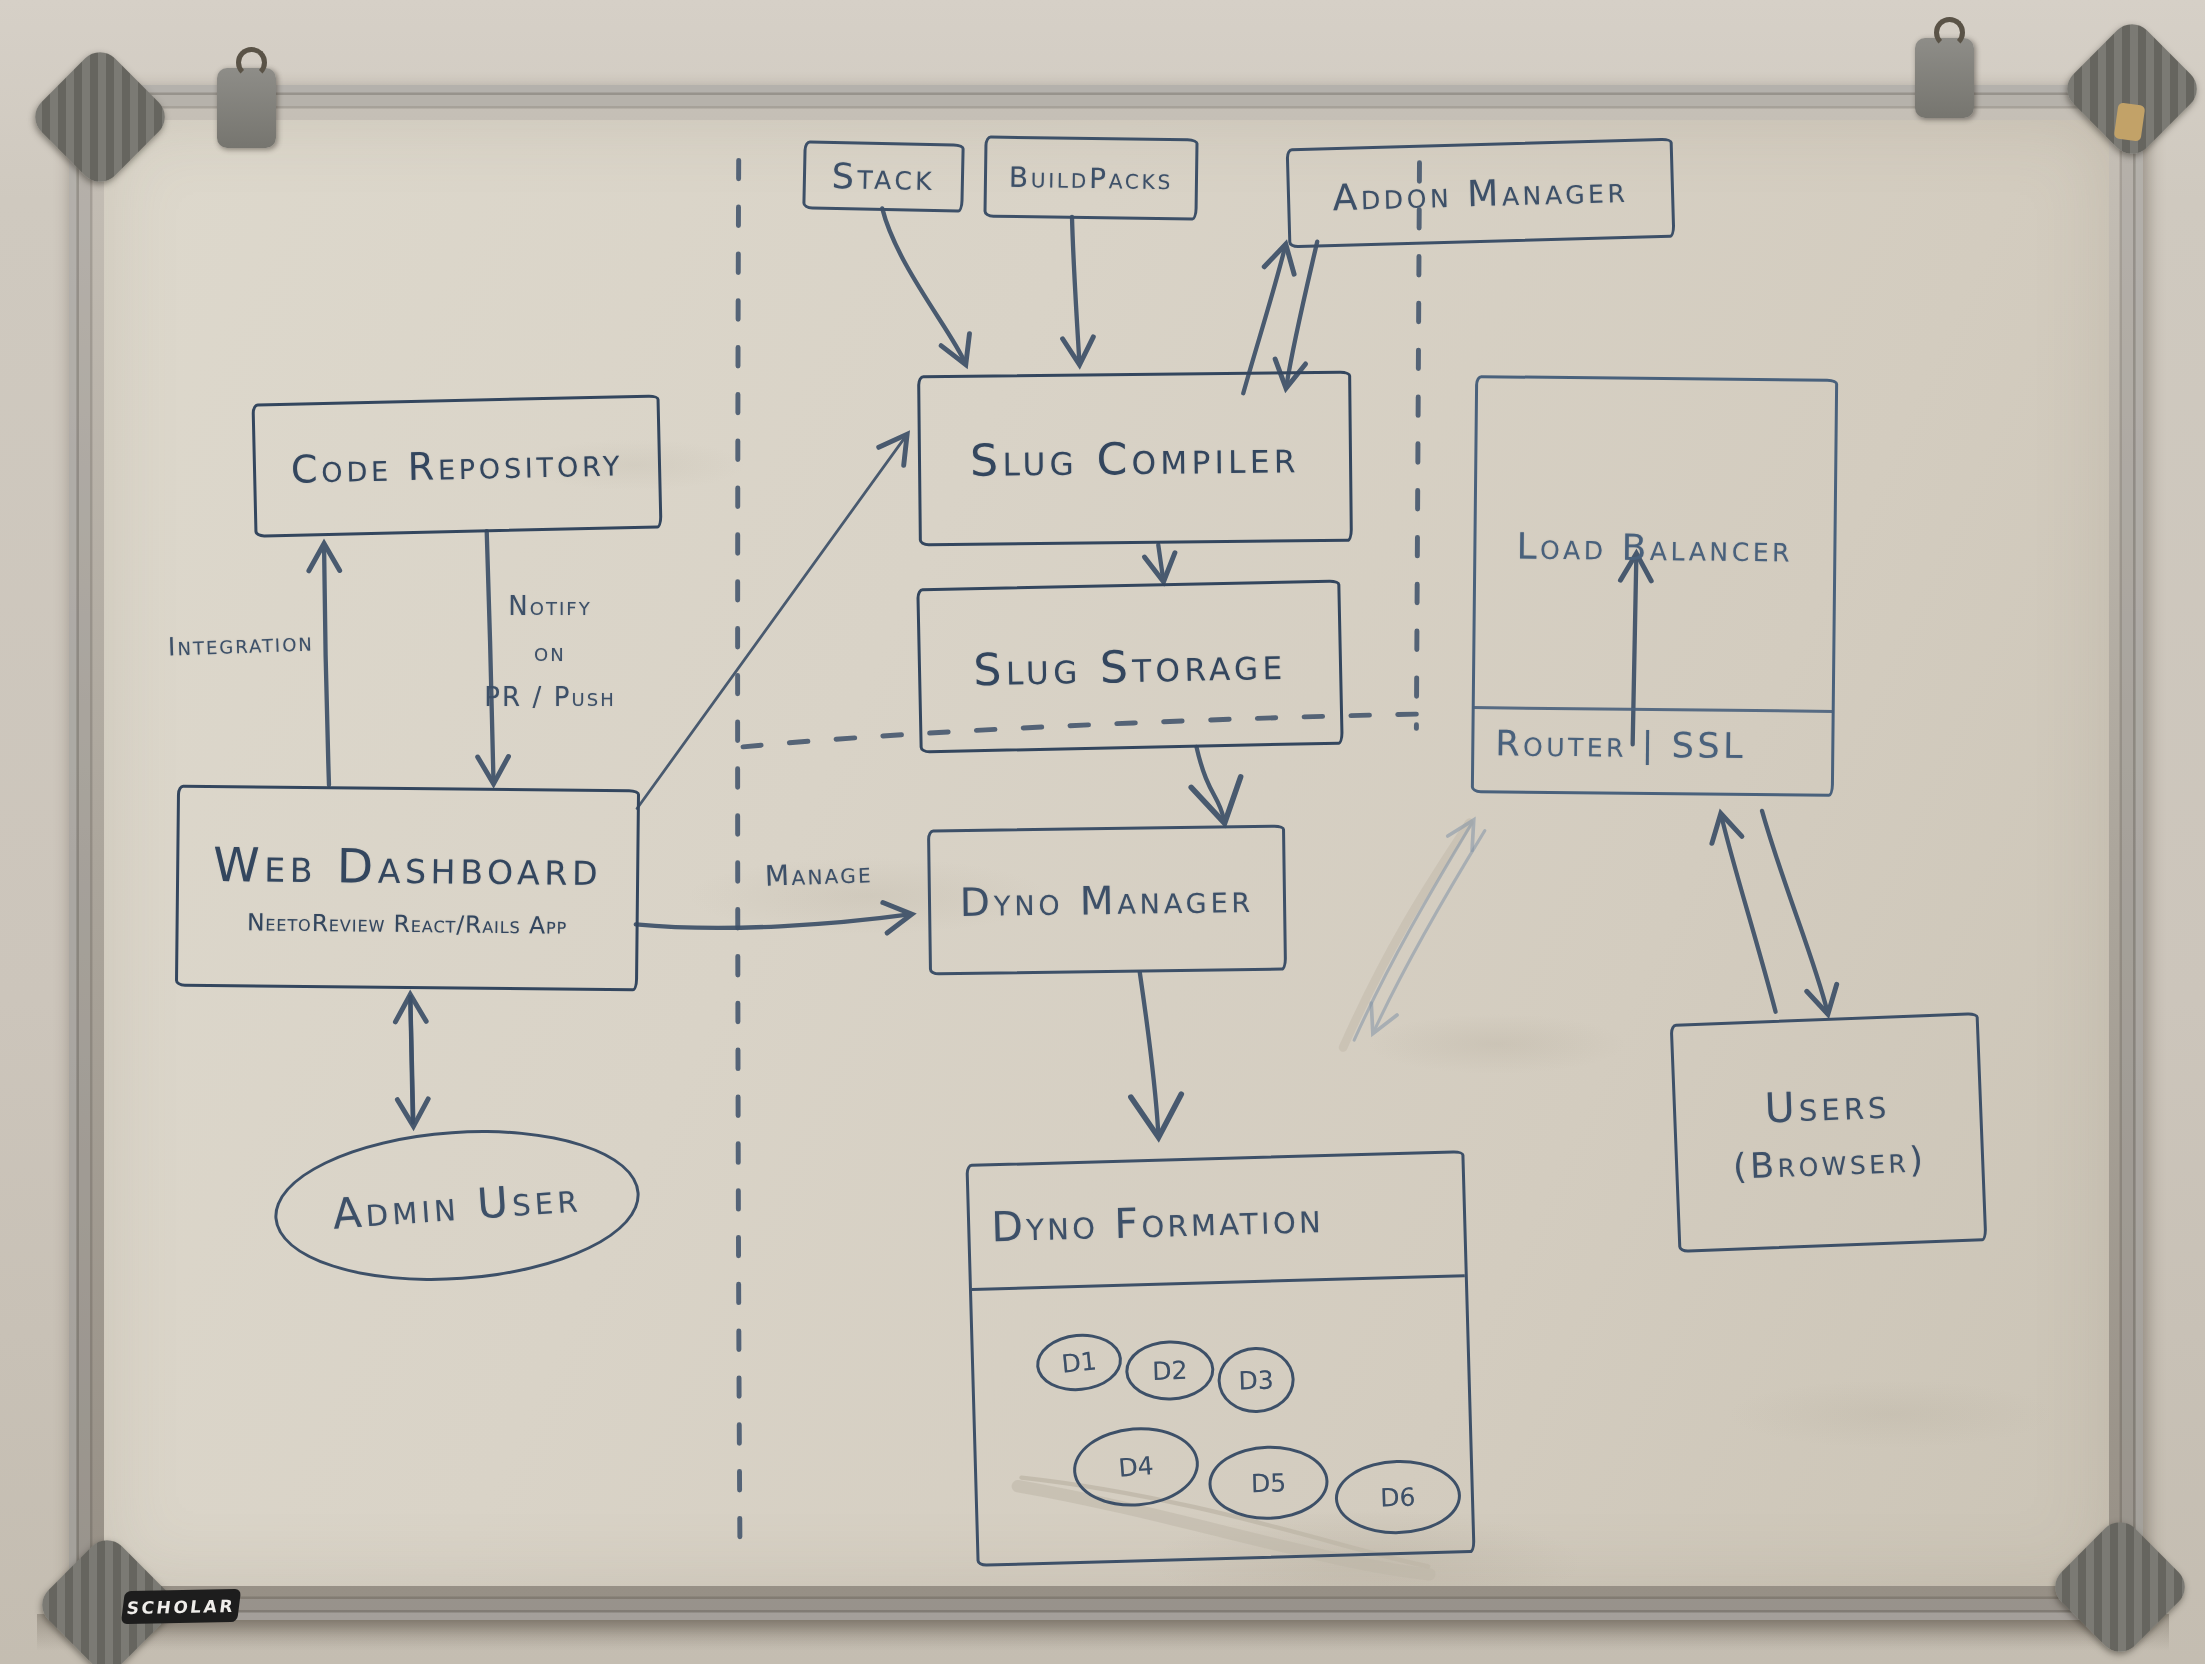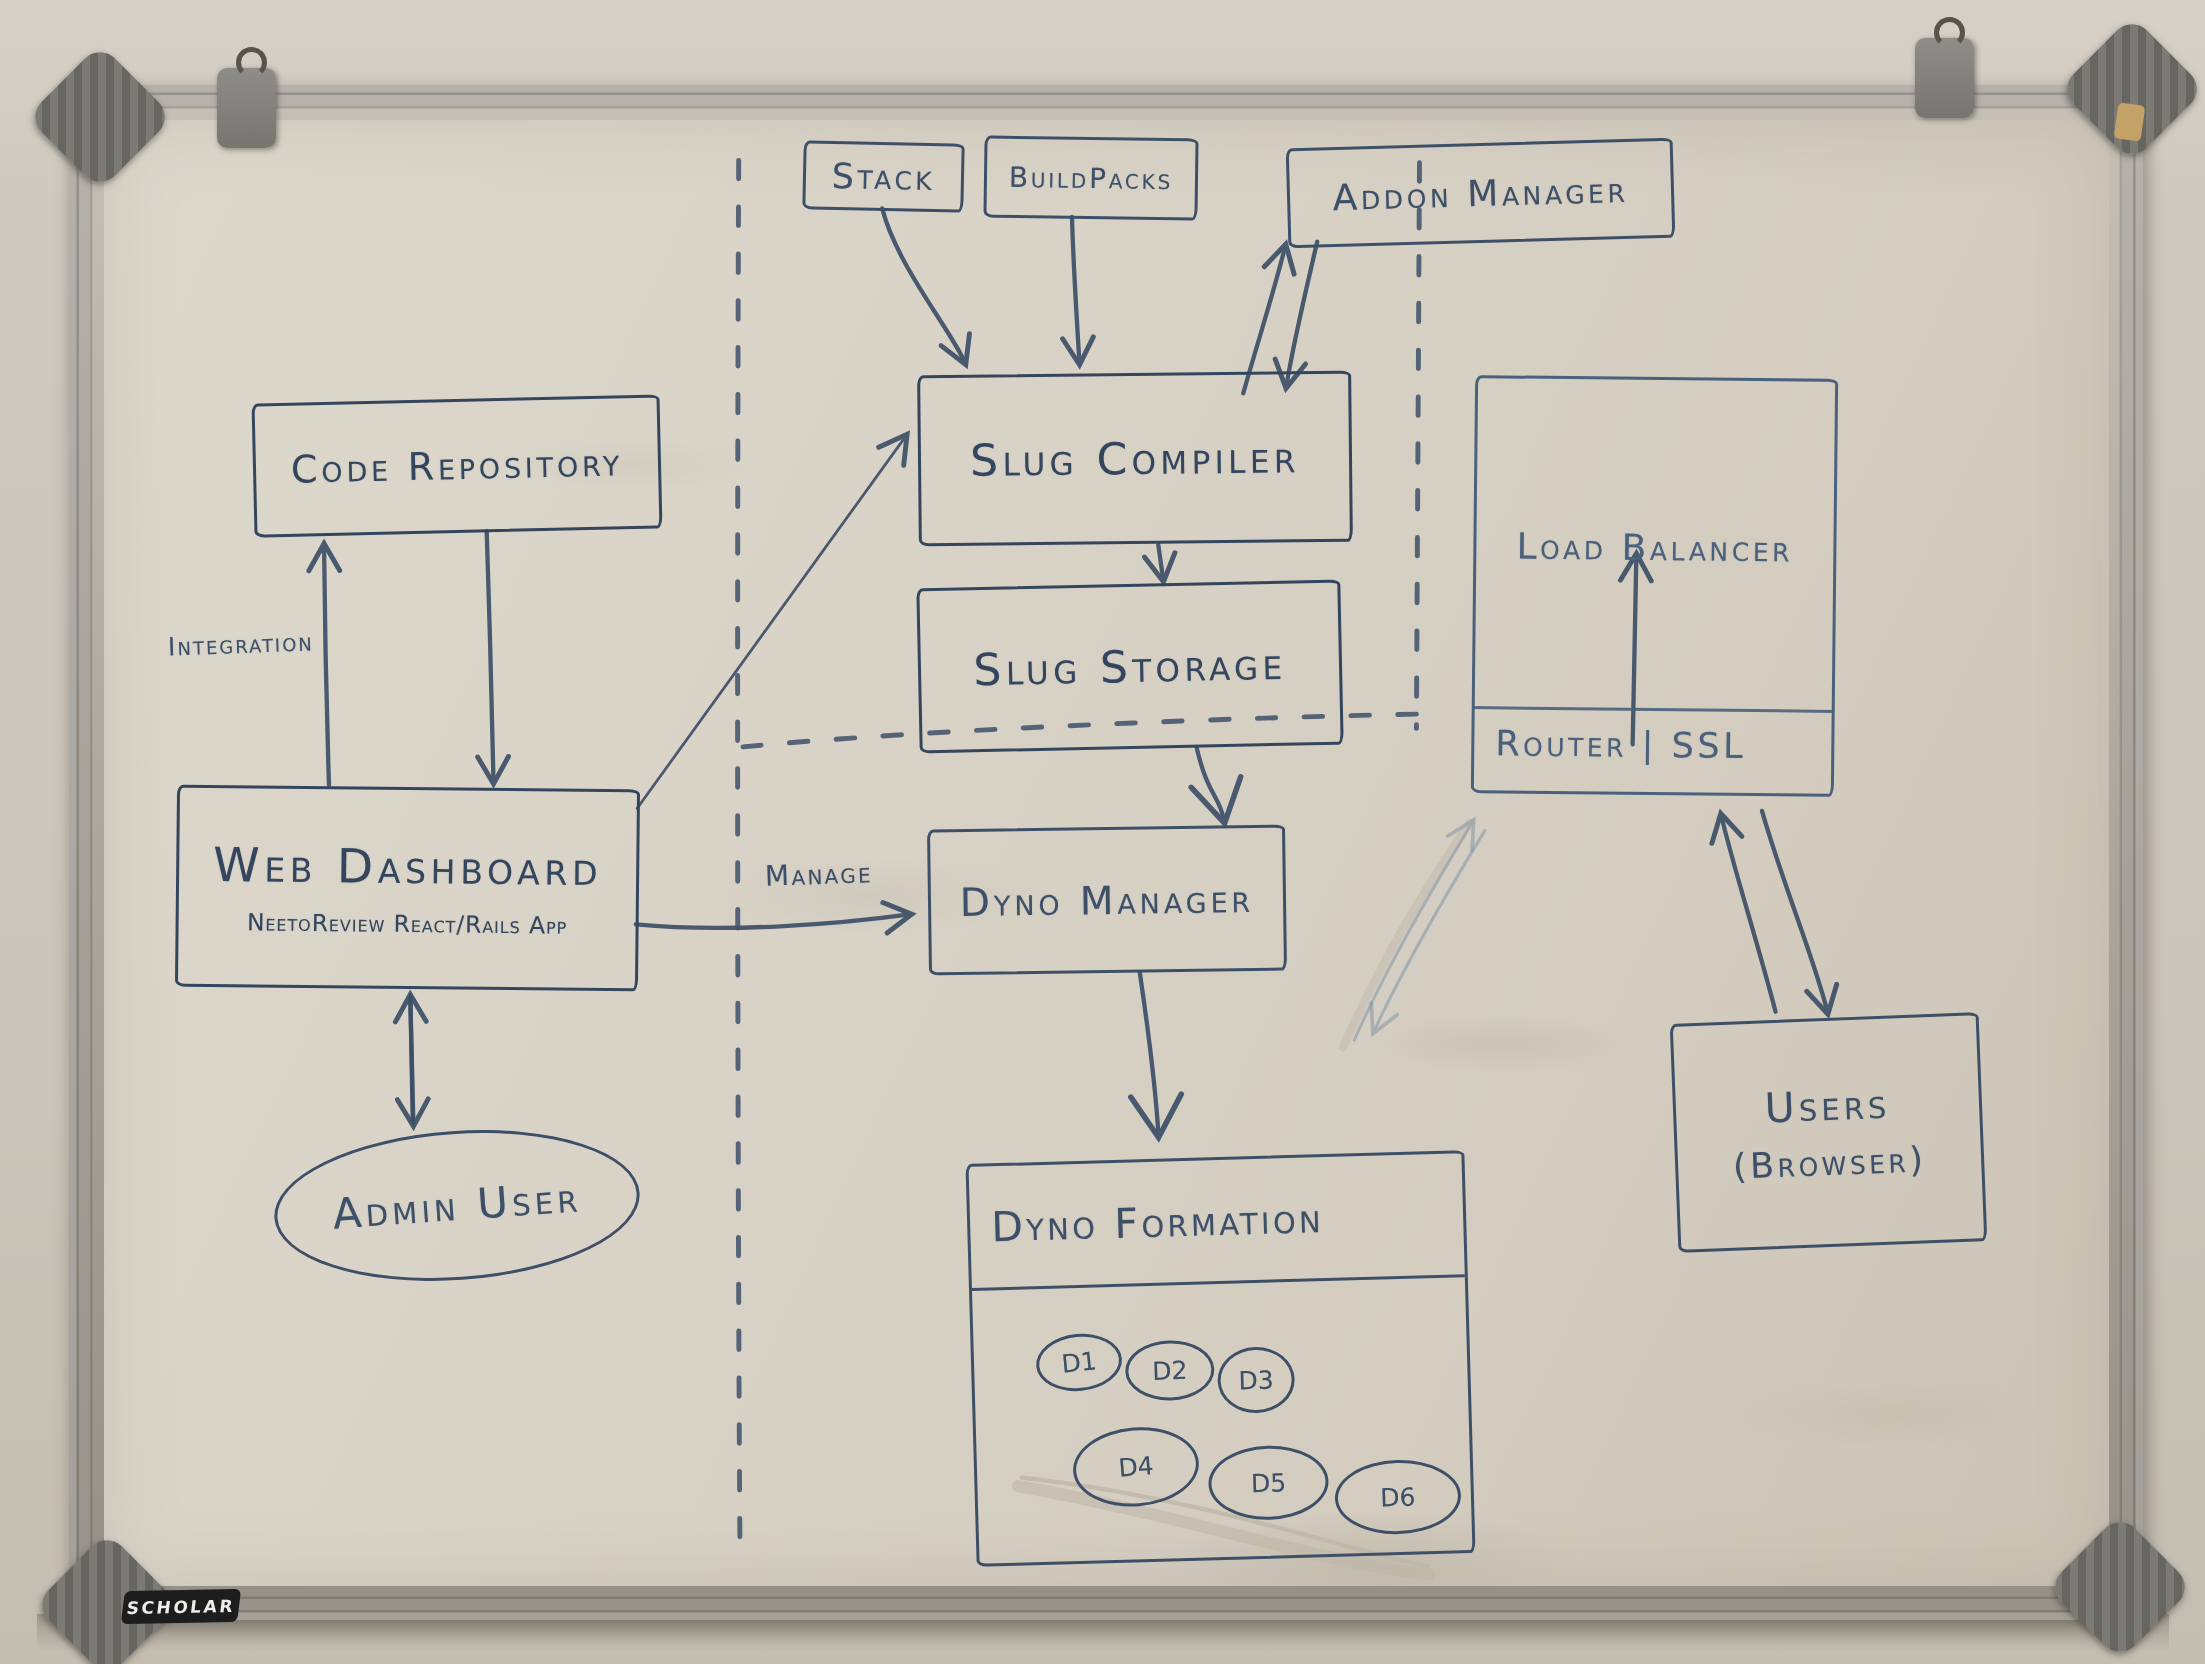--- a/index.html
+++ b/index.html
@@ -235,14 +235,19 @@
       <div class="dyno" id="d2">D2</div>
       <div class="dyno" id="d3">D3</div>
       <div class="dyno" id="d4">D4</div>
       <div class="dyno" id="d5">D5</div>
       <div class="dyno" id="d6">D6</div>
     </div>
   </div>
 
   <div class="floating" id="lbl-integration">Integration</div>
   <div class="floating" id="lbl-manage">Manage</div>
+  <div class="floating" id="lbl-notify">
+    <span>Notify</span>
+    <span>on</span>
+    <span>PR / Push</span>
+  </div>
 </div>
 
 
 </body></html>

